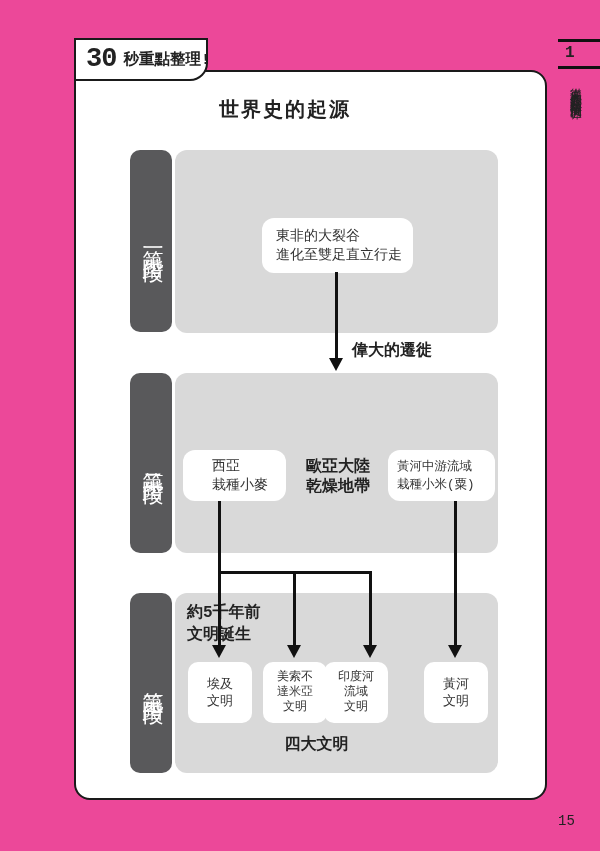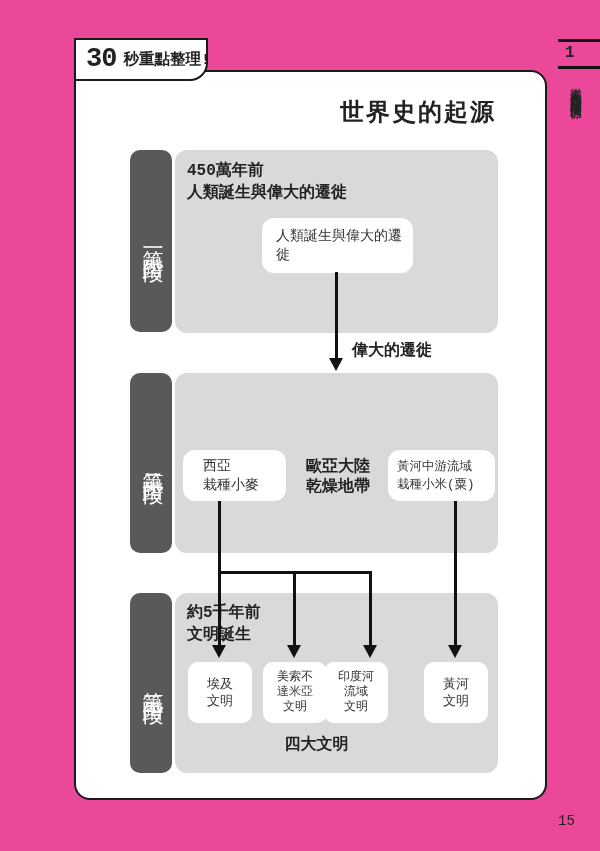--- a/index.html
+++ b/index.html
@@ -14,22 +14,22 @@
     z-index:6;display:flex;align-items:center;padding-left:10px;gap:7px;
   }
   .badge-num{font-size:27px;font-weight:700;line-height:1;letter-spacing:-1px;}
   .badge-label{font-size:15.5px;font-weight:700;white-space:nowrap;}
   
   .frame{
     position:absolute;left:74px;top:70px;width:473px;height:730px;box-sizing:border-box;
     border:2.5px solid var(--border,#1a1a1a);border-radius:0 16px 16px 16px;background:#fff;z-index:1;
   }
   .title{
-    position:absolute;left:74px;top:96px;width:422px;text-align:right;
-    font-size:24px;font-weight:700;letter-spacing:2px;z-index:2;
+    position:absolute;left:74px;top:96px;width:422px;text-align:center;
+    font-size:20px;font-weight:700;letter-spacing:2px;z-index:2;
   }
   
   .stagebar{
     position:absolute;left:130px;width:42px;background:var(--stage-bar,#59595b);
     border-radius:10px;z-index:2;display:flex;align-items:center;justify-content:center;
   }
   .stagebar span{
     writing-mode:vertical-rl;text-orientation:upright;color:#fff;
     font-size:21px;letter-spacing:4px;font-weight:500;
   }
@@ -72,37 +72,34 @@
     <span class="badge-label">秒重點整理!</span>
   </div>
 
   <div class="frame"></div>
   <div class="title">世界史的起源</div>
 
   <div class="stagebar" style="top:150px;height:182px;">
     <span>第一階段</span>
   </div>
   <div class="panel" style="top:150px;height:183px;"></div>
-  <div class="ph" style="top:161px;">
-    <div>450萬年前</div>
-    <div>人類誕生與偉大的遷徙</div>
-  </div>
   <div class="wb" style="left:262px;top:218px;width:151px;height:55px;padding:9px 0 0 14px;font-size:14px;line-height:19px;">
-    <div>人類誕生與偉大的遷徙</div>
+    <div>東非的大裂谷</div>
+    <div>進化至雙足直立行走</div>
   </div>
 
   <div class="ln" style="left:335px;top:272px;width:3px;height:87px;"></div>
   <div class="ah" style="left:329px;top:358px;"></div>
   <div class="arrow-label">偉大的遷徙</div>
 
   <div class="stagebar" style="top:373px;height:180px;">
     <span>第二階段</span>
   </div>
   <div class="panel" style="top:373px;height:180px;"></div>
-  <div class="wb" style="left:183px;top:450px;width:103px;height:51px;padding:7px 0 0 20px;font-size:14px;line-height:19px;">
+  <div class="wb" style="left:183px;top:450px;width:103px;height:51px;padding:7px 0 0 29px;font-size:14px;line-height:19px;">
     <div>西亞</div>
     <div>栽種小麥</div>
   </div>
   <div class="s2note">
     <div>歐亞大陸</div>
     <div>乾燥地帶</div>
   </div>
   <div class="wb" style="left:388px;top:450px;width:107px;height:51px;padding:8px 0 16px 9px;font-size:12.5px;line-height:18px;white-space:nowrap;">
     <div>黃河中游流域</div>
     <div>栽種小米(粟)</div>

